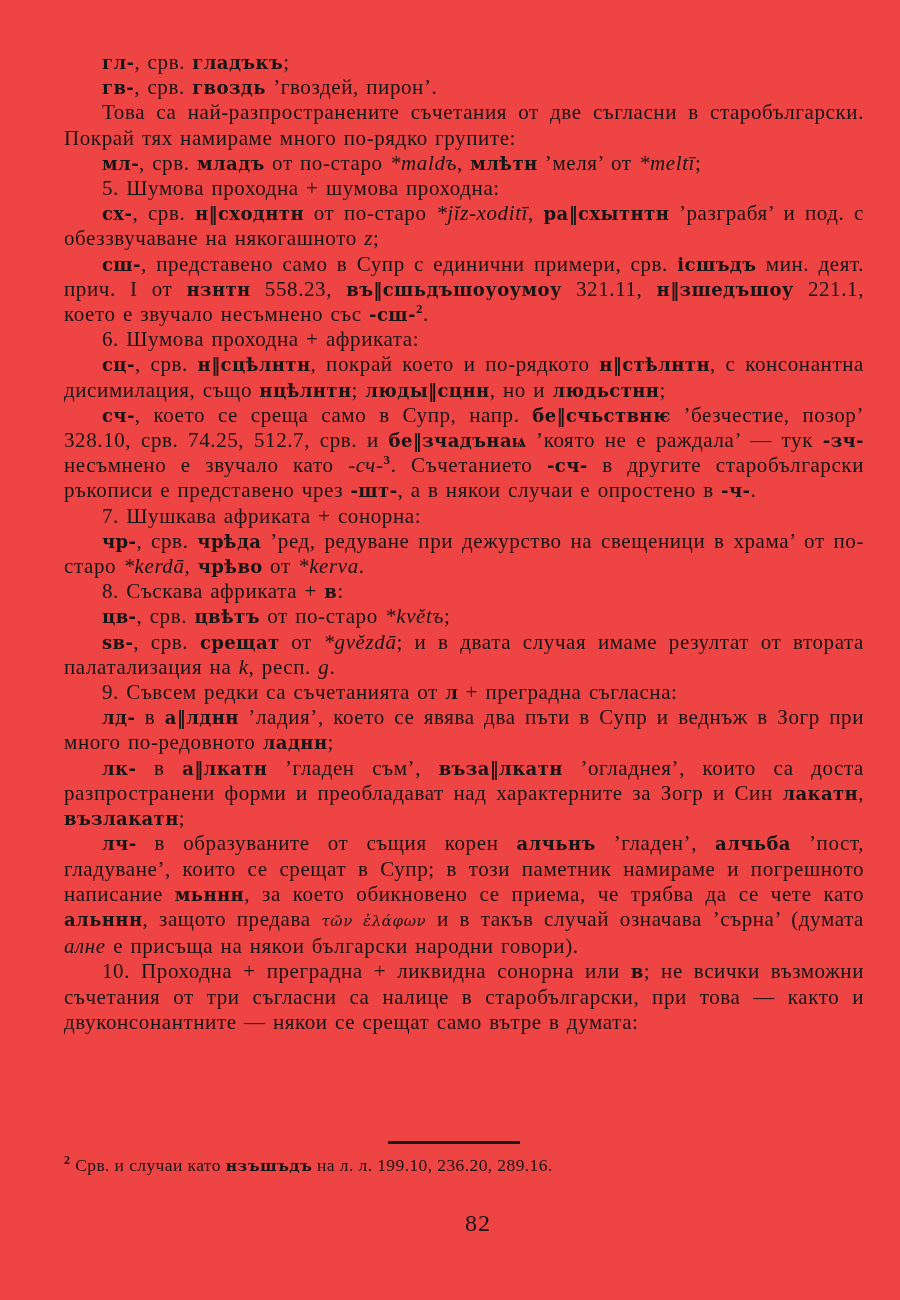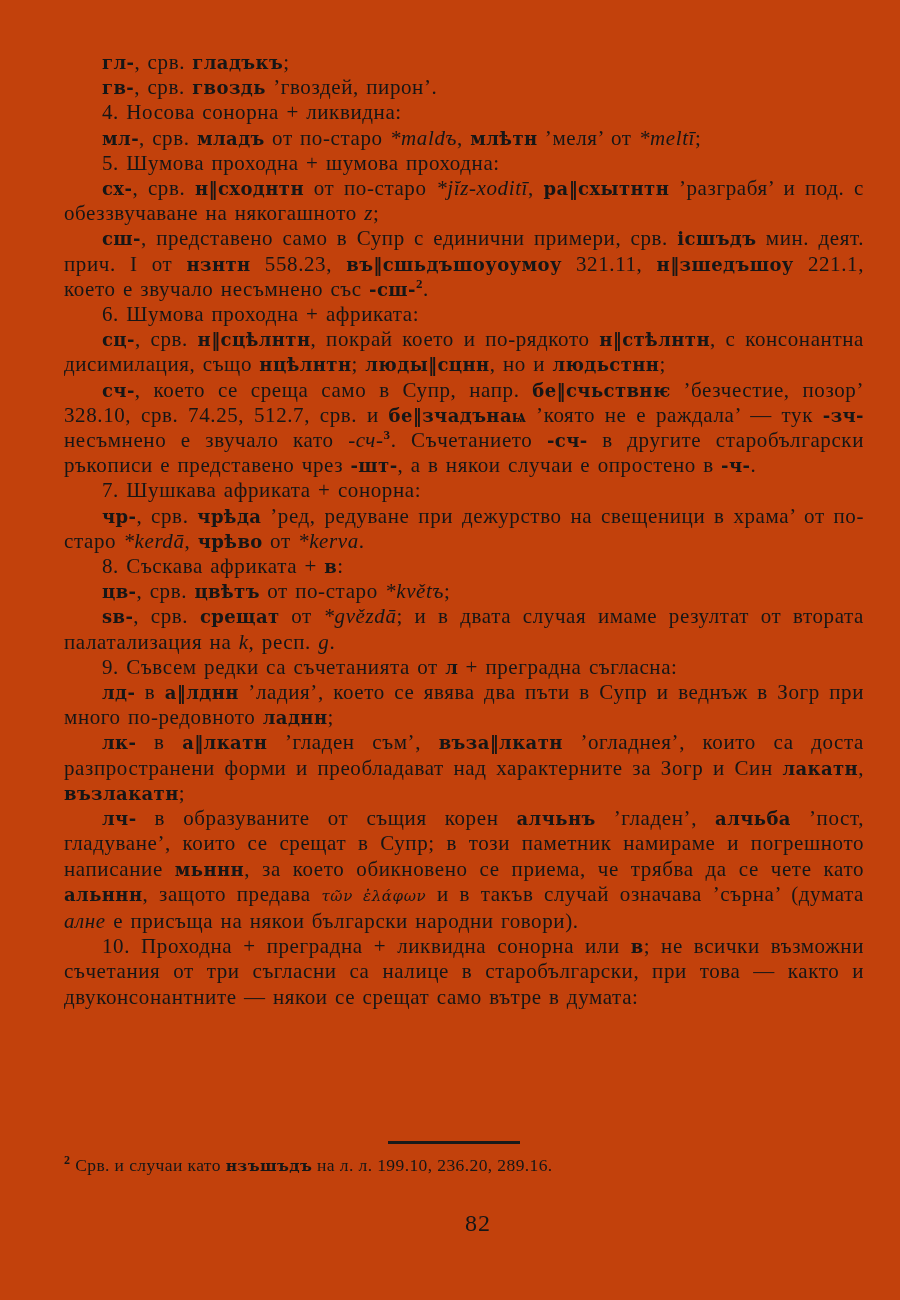--- a/index.html
+++ b/index.html
@@ -1,21 +1,21 @@
 <!DOCTYPE html>
 <html><head>
 <meta charset="utf-8">
 <style>
   html,body { margin:0; padding:0; }
   body { background:#e8e8e8; }
   .page {
     position:relative;
     width:900px; height:1300px;
     margin:0 auto;
-    background:#c2410c;
+    background:#ef4444;
     color:#161616;
     font-family:"Liberation Serif","DejaVu Serif",serif;
     overflow:hidden;
   }
   .page-body {
     position:absolute;
     left:64px; top:50px; width:800px;
   }
   .para {
     margin:0;
@@ -69,21 +69,21 @@
     padding-left:28px;
   }
 </style>
 </head>
 <body>
 
 <div class="page">
   <div class="page-body">
       <p class="para"><span class="run-o">гл-</span><span class="run-n">, срв. </span><span class="run-o">гладъкъ</span><span class="run-n">;</span></p>
       <p class="para"><span class="run-o">гв-</span><span class="run-n">, срв. </span><span class="run-o">гвоздь</span><span class="run-n"> ’гвоздей, пирон’.</span></p>
-      <p class="para"><span class="run-n">4. Носова сонорна + ликвидна:</span></p>
+      <p class="para"><span class="run-n">Това са най-разпространените съчетания от две съгласни в старобългарски. Покрай тях намираме много по-рядко групите:</span></p>
       <p class="para"><span class="run-o">мл-</span><span class="run-n">, срв. </span><span class="run-o">младъ</span><span class="run-n"> от по-старо </span><span class="run-i">*maldъ</span><span class="run-n">, </span><span class="run-o">млѣтн</span><span class="run-n"> ’меля’ от </span><span class="run-i">*meltī</span><span class="run-n">;</span></p>
       <p class="para"><span class="run-n">5. Шумова проходна + шумова проходна:</span></p>
       <p class="para"><span class="run-o">сх-</span><span class="run-n">, срв. </span><span class="run-o">н‖сходнтн</span><span class="run-n"> от по-старо </span><span class="run-i">*jĭz-xoditī</span><span class="run-n">, </span><span class="run-o">ра‖схытнтн</span><span class="run-n"> ’разграбя’ и под. с обеззвучаване на някогашното </span><span class="run-i">z</span><span class="run-n">;</span></p>
       <p class="para"><span class="run-o">сш-</span><span class="run-n">, представено само в Супр с единични примери, срв. </span><span class="run-o">ісшъдъ</span><span class="run-n"> мин. деят. прич. I от </span><span class="run-o">нзнтн</span><span class="run-n"> 558.23, </span><span class="run-o">въ‖сшьдъшоуоумоу</span><span class="run-n"> 321.11, </span><span class="run-o">н‖зшедъшоу</span><span class="run-n"> 221.1, което е звучало несъмнено със </span><span class="run-o">-сш-</span><span class="run-s">2</span><span class="run-n">.</span></p>
       <p class="para"><span class="run-n">6. Шумова проходна + африката:</span></p>
       <p class="para"><span class="run-o">сц-</span><span class="run-n">, срв. </span><span class="run-o">н‖сцѣлнтн</span><span class="run-n">, покрай което и по-рядкото </span><span class="run-o">н‖стѣлнтн</span><span class="run-n">, с консонантна дисимилация, също </span><span class="run-o">нцѣлнтн</span><span class="run-n">; </span><span class="run-o">люды‖сцнн</span><span class="run-n">, но и </span><span class="run-o">людьстнн</span><span class="run-n">;</span></p>
       <p class="para"><span class="run-o">сч-</span><span class="run-n">, което се среща само в Супр, напр. </span><span class="run-o">бе‖счьствнѥ</span><span class="run-n"> ’безчестие, позор’ 328.10, срв. 74.25, 512.7, срв. и </span><span class="run-o">бе‖зчадънаѩ</span><span class="run-n"> ’която не е раждала’ — тук </span><span class="run-o">-зч-</span><span class="run-n"> несъмнено е звучало като </span><span class="run-i">-сч-</span><span class="run-s">3</span><span class="run-n">. Съчетанието </span><span class="run-o">-сч-</span><span class="run-n"> в другите старобългарски ръкописи е представено чрез </span><span class="run-o">-шт-</span><span class="run-n">, а в някои случаи е опростено в </span><span class="run-o">-ч-</span><span class="run-n">.</span></p>
       <p class="para"><span class="run-n">7. Шушкава африката + сонорна:</span></p>
       <p class="para"><span class="run-o">чр-</span><span class="run-n">, срв. </span><span class="run-o">чрѣда</span><span class="run-n"> ’ред, редуване при дежурство на свещеници в храма’ от по-старо </span><span class="run-i">*kerdā</span><span class="run-n">, </span><span class="run-o">чрѣво</span><span class="run-n"> от </span><span class="run-i">*kerva</span><span class="run-n">.</span></p>
       <p class="para"><span class="run-n">8. Съскава африката + </span><span class="run-o">в</span><span class="run-n">:</span></p>

